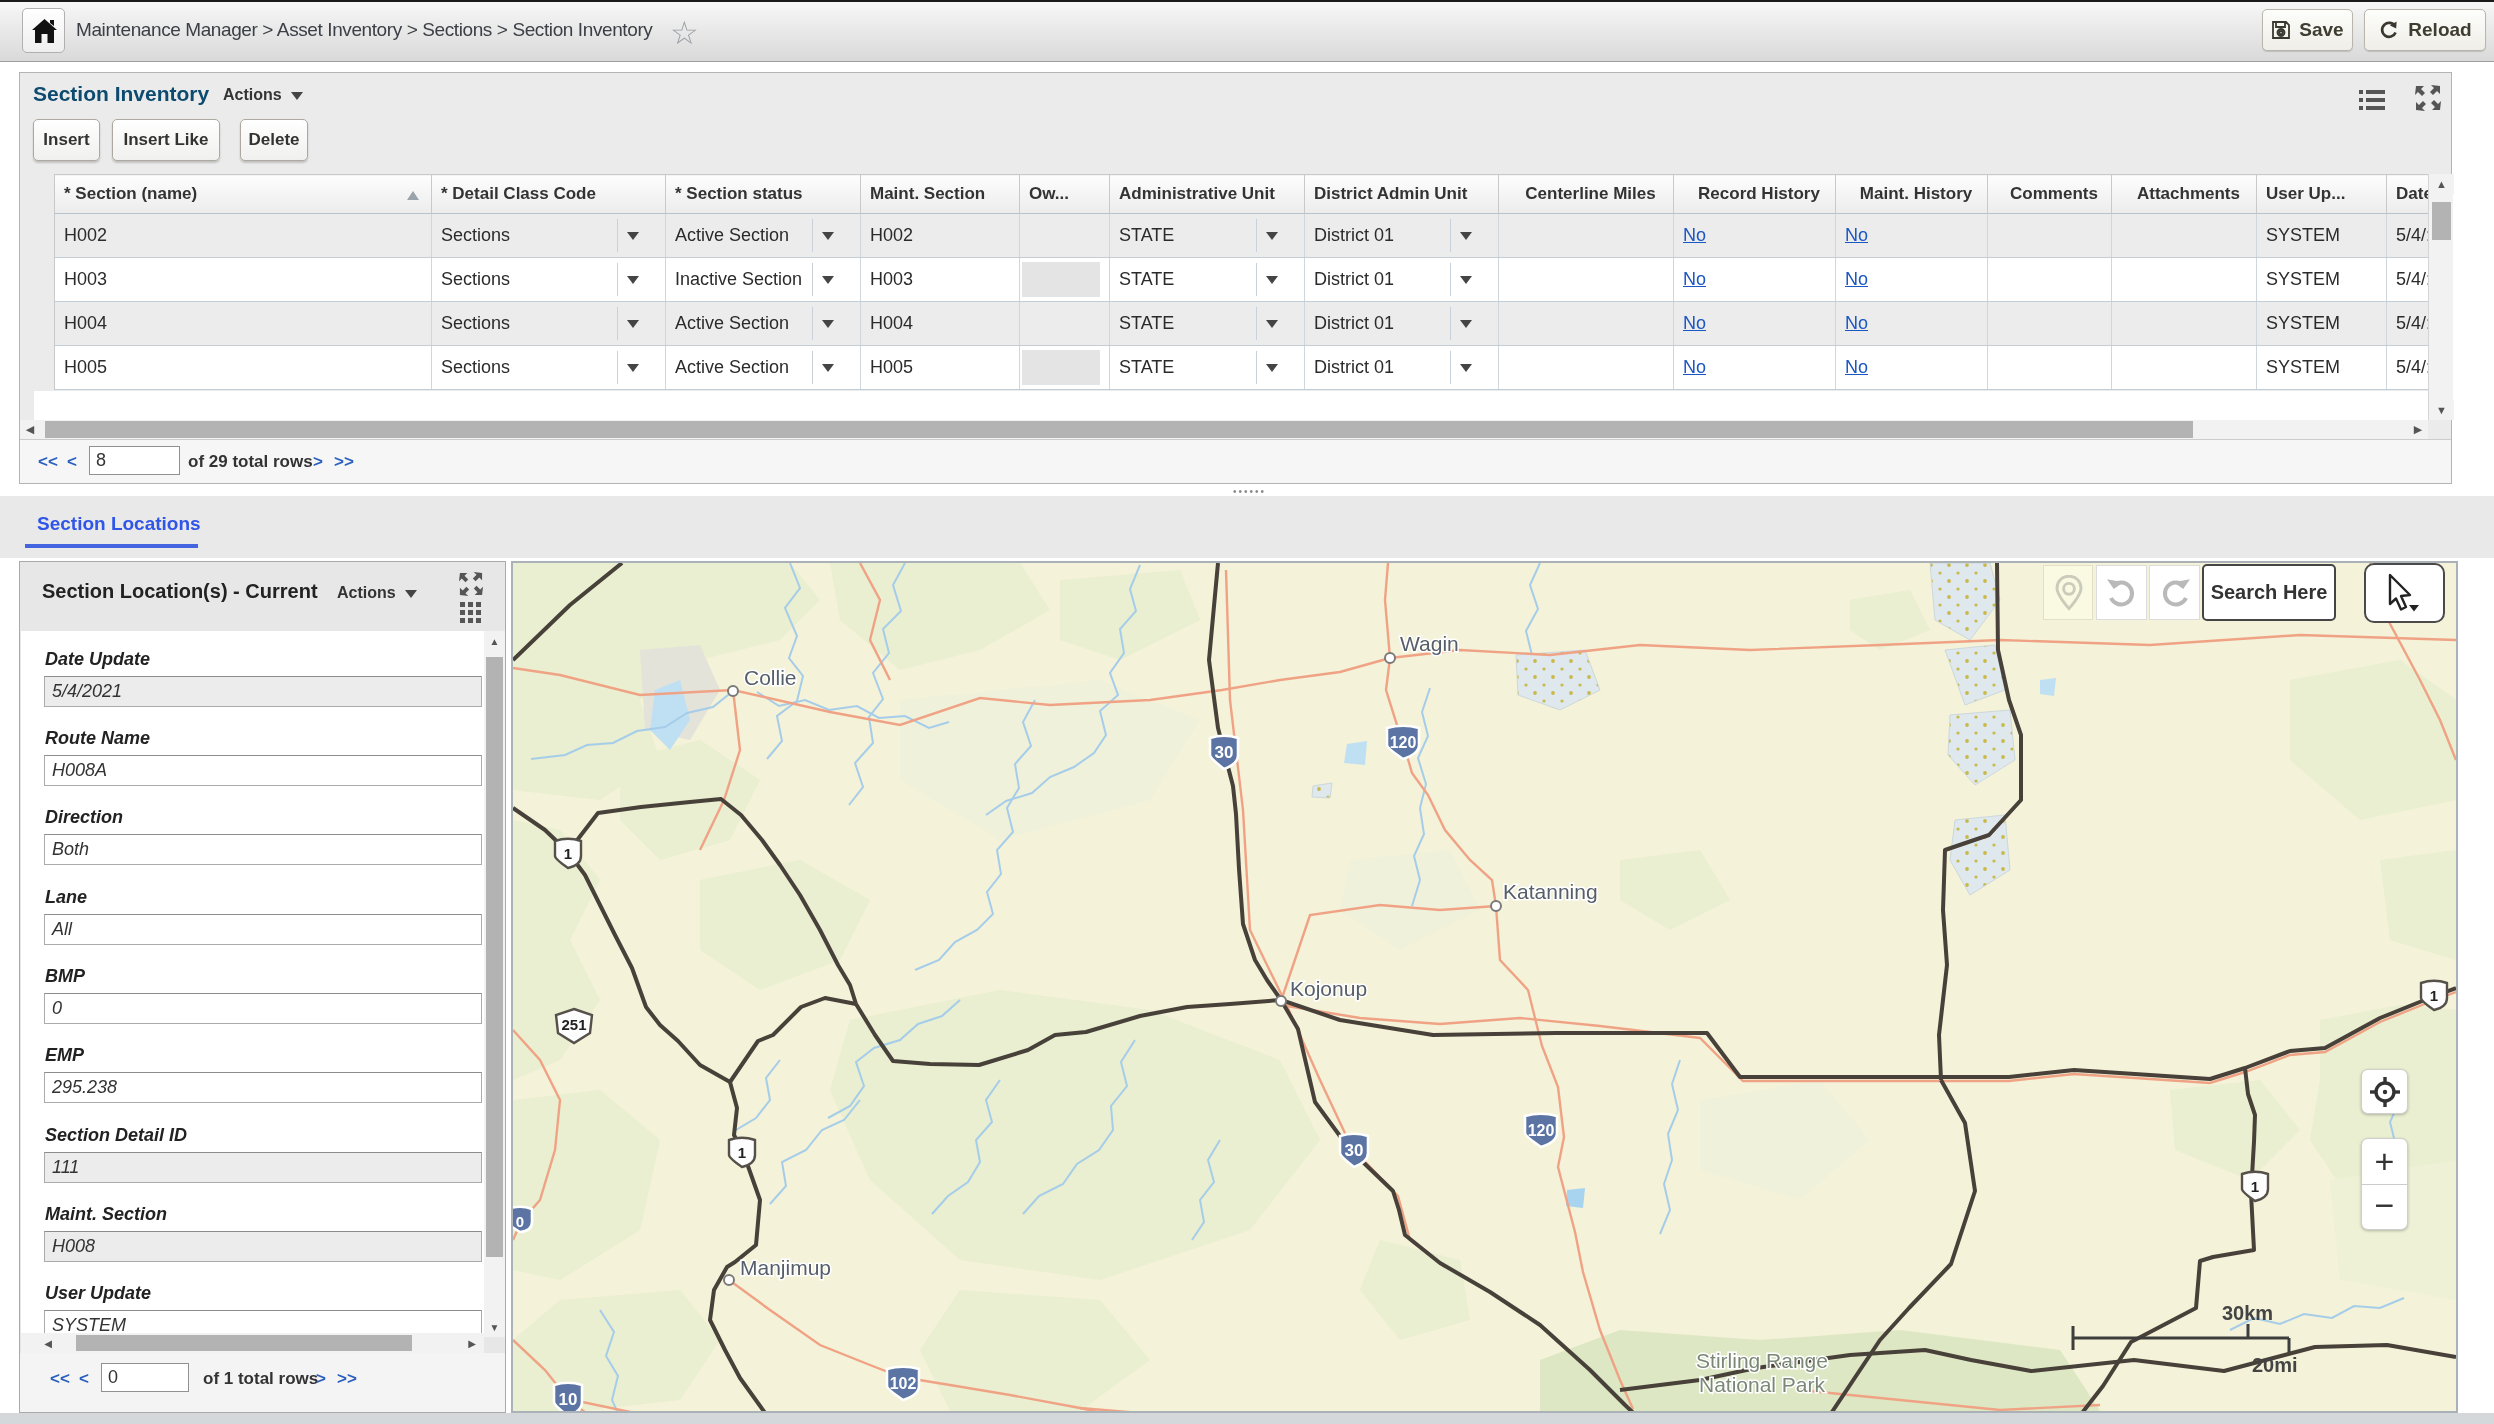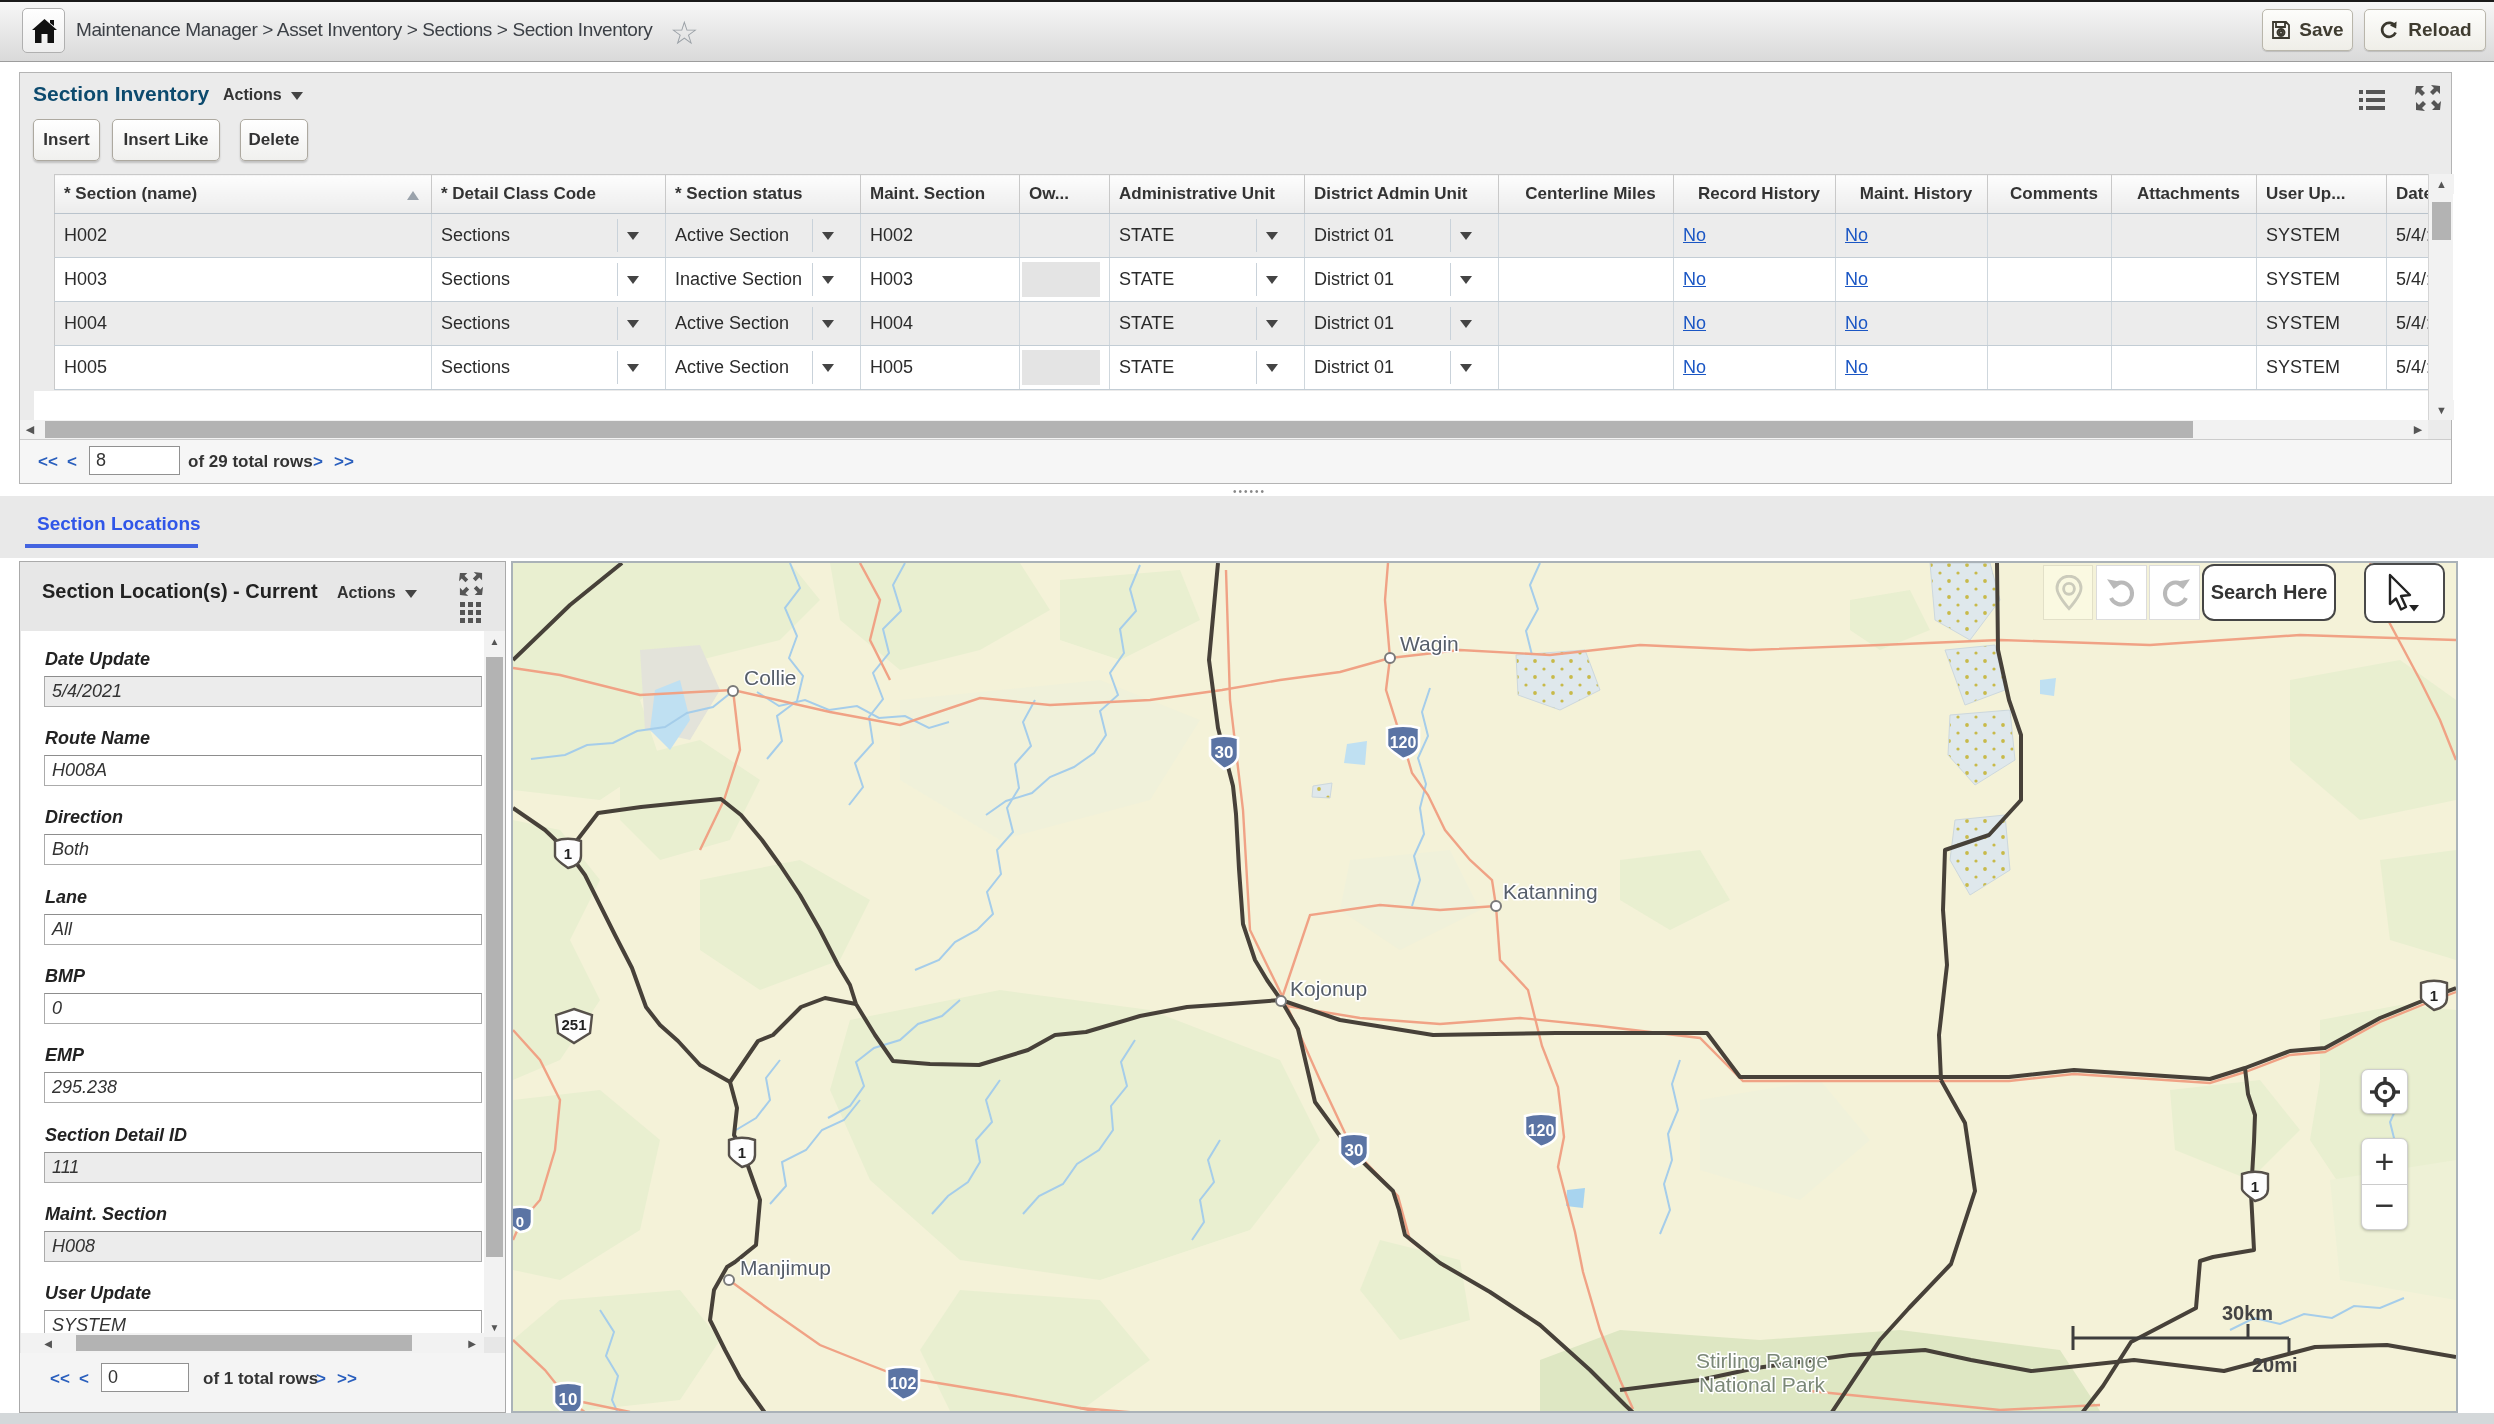--- a/index.html
+++ b/index.html
@@ -551,21 +551,21 @@
     <path d="M8 10 a11 11 0 1 1 -2 12" fill="none" stroke="#b9b9b9" stroke-width="4"></path>
     <path d="M4 2 L8 13 L19 9 Z" fill="#b9b9b9" transform="rotate(-15 8 10)"></path>
   </svg>
 </div>
 <div class="mapbtn" style="left:1636px;top:2px;width:51px;height:55px;border:1px solid #dcdcdc">
   <svg width="34" height="34" viewBox="0 0 34 34" style="margin:10px 0 0 8px;transform:scaleX(-1)">
     <path d="M8 10 a11 11 0 1 1 -2 12" fill="none" stroke="#b9b9b9" stroke-width="4"></path>
     <path d="M4 2 L8 13 L19 9 Z" fill="#b9b9b9" transform="rotate(-15 8 10)"></path>
   </svg>
 </div>
-<div class="mapbtn" style="left:1689px;top:1px;width:134px;height:57px;border:2px solid #454545;border-radius:12px;display:flex;align-items:center;justify-content:center;font-size:20px;font-weight:bold;color:#333">Search Here</div>
+<div class="mapbtn" style="left:1689px;top:1px;width:134px;height:57px;border:2px solid #454545;border-radius:5px;display:flex;align-items:center;justify-content:center;font-size:20px;font-weight:bold;color:#333">Search Here</div>
 <div class="mapbtn" style="left:1851px;top:0px;width:81px;height:60px;border:2px solid #4a4a4a;border-radius:10px">
   <svg width="44" height="44" viewBox="0 0 44 44" style="margin:7px 0 0 14px">
     <path d="M10 3 L30 23 L21 24 L26 35 L21 37.5 L16 26.5 L10 32 Z" fill="#fff" stroke="#222" stroke-width="2.4" stroke-linejoin="round"></path>
     <path d="M29 33 l10 0 l-5 6.5 Z" fill="#222"></path>
   </svg>
 </div>
 
 <div class="mapbtn" style="left:1848px;top:506px;width:47px;height:45px;border:1px solid #cfcfcf;border-radius:7px;box-shadow:0 1px 3px rgba(0,0,0,.25)">
   <svg width="32" height="32" viewBox="0 0 32 32" style="margin:6px 0 0 7px">
     <circle cx="16" cy="16" r="9" fill="none" stroke="#333" stroke-width="3.4"></circle>

